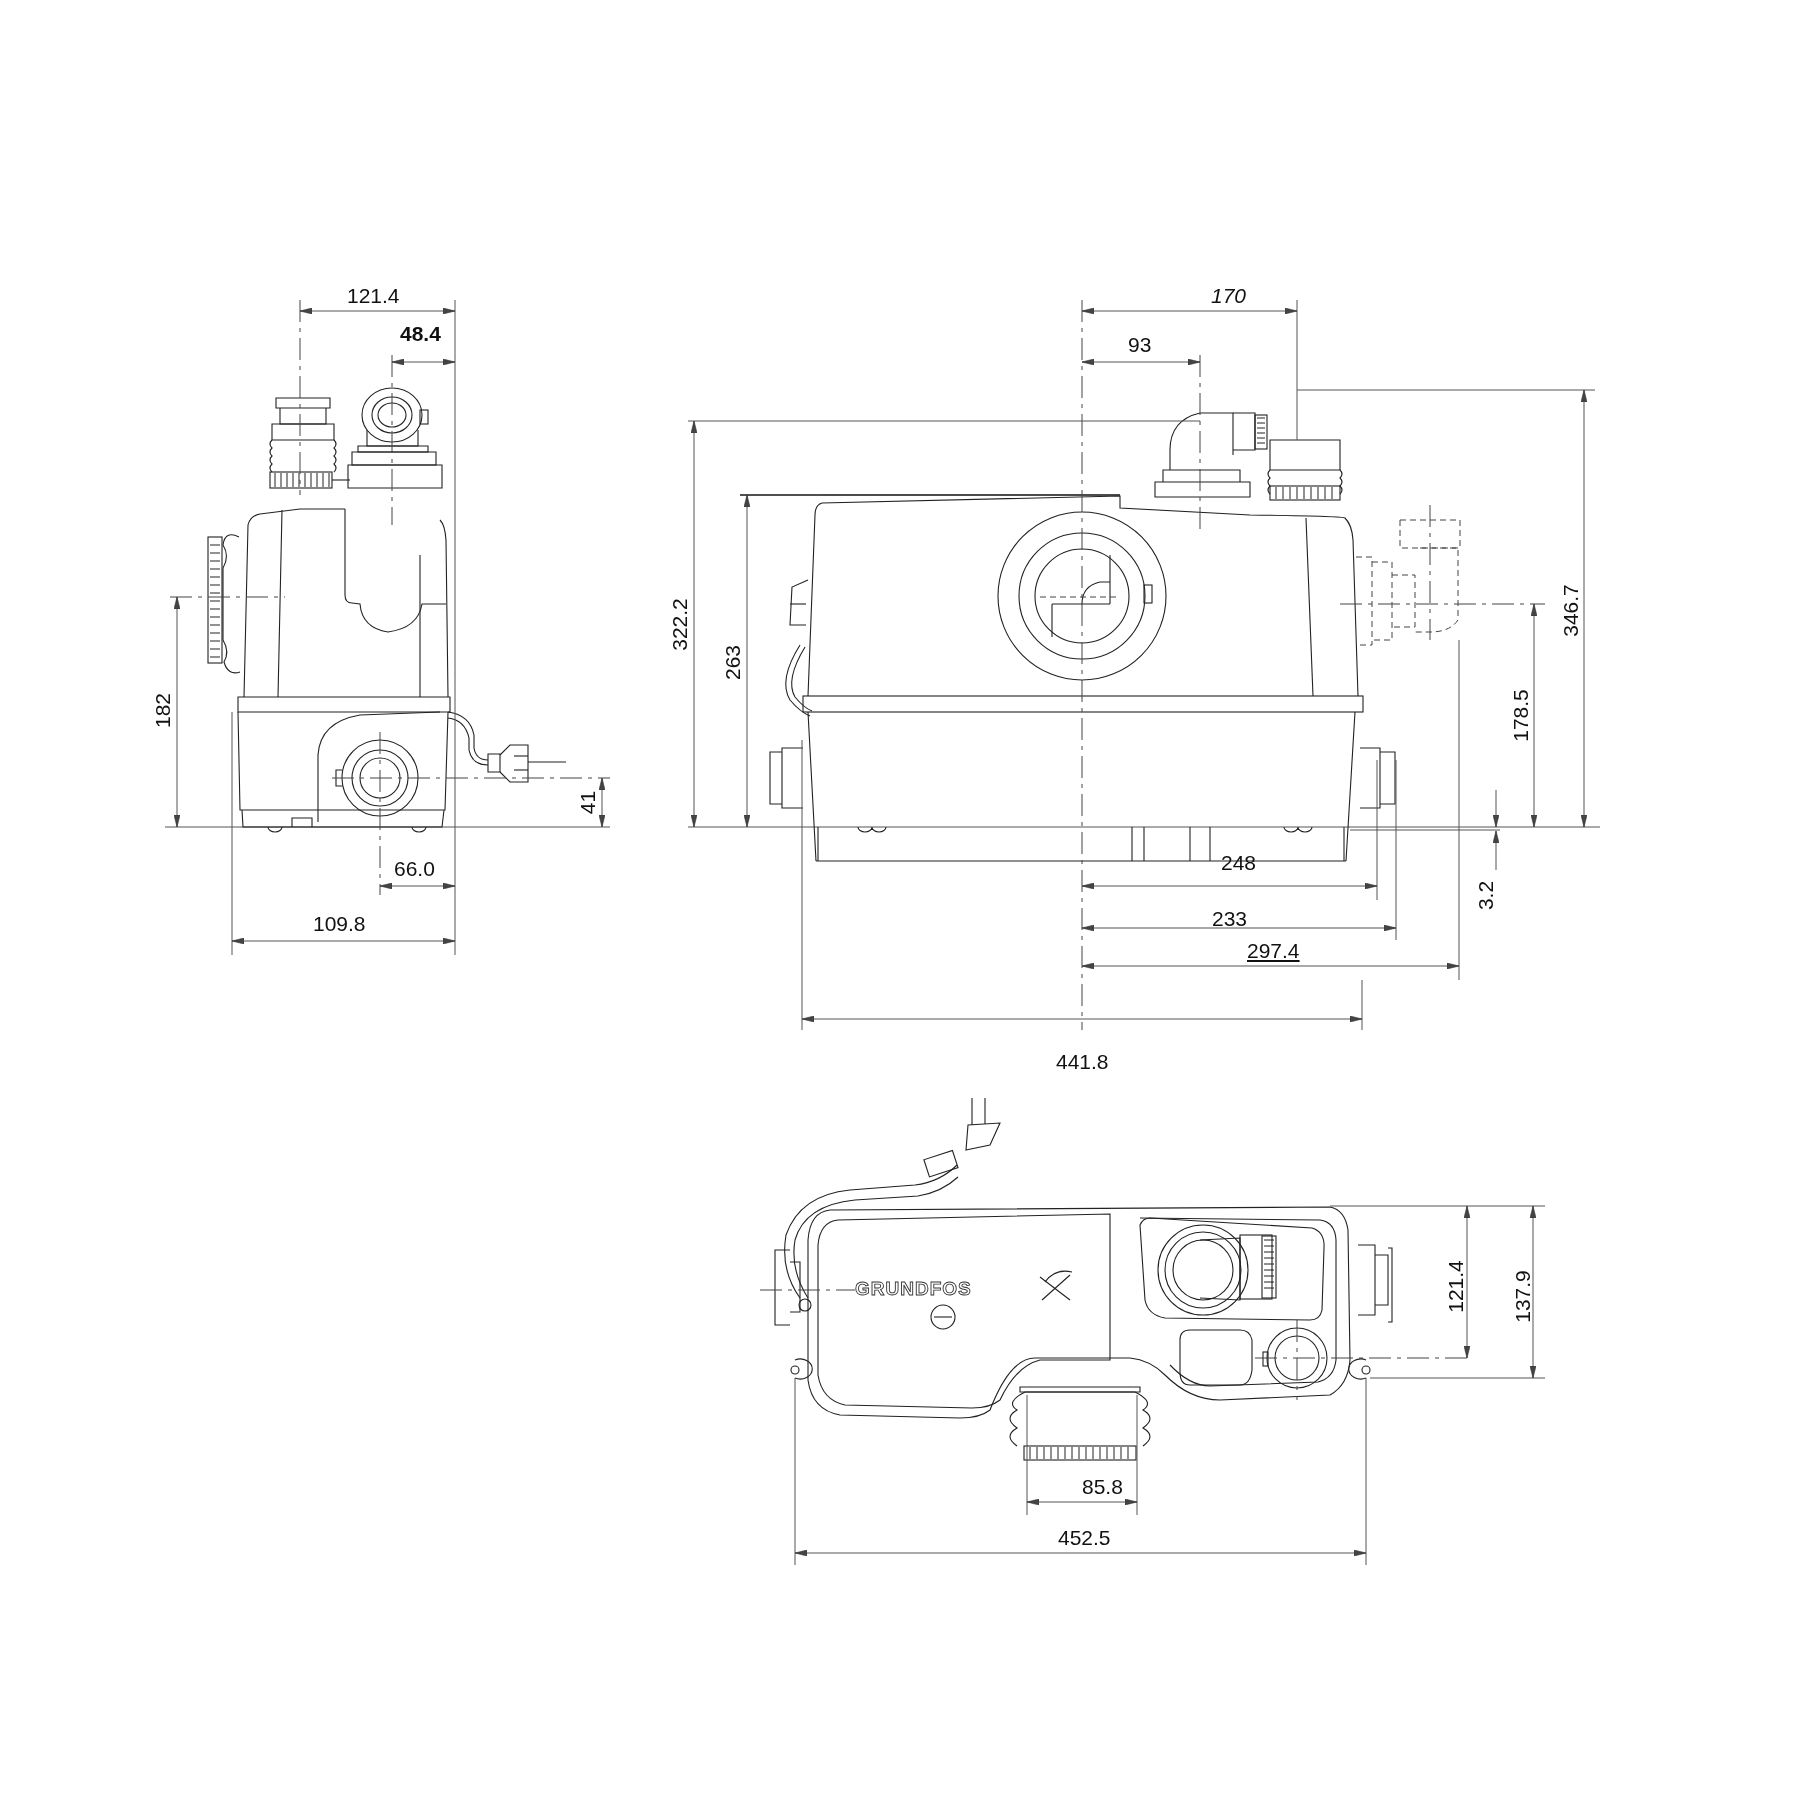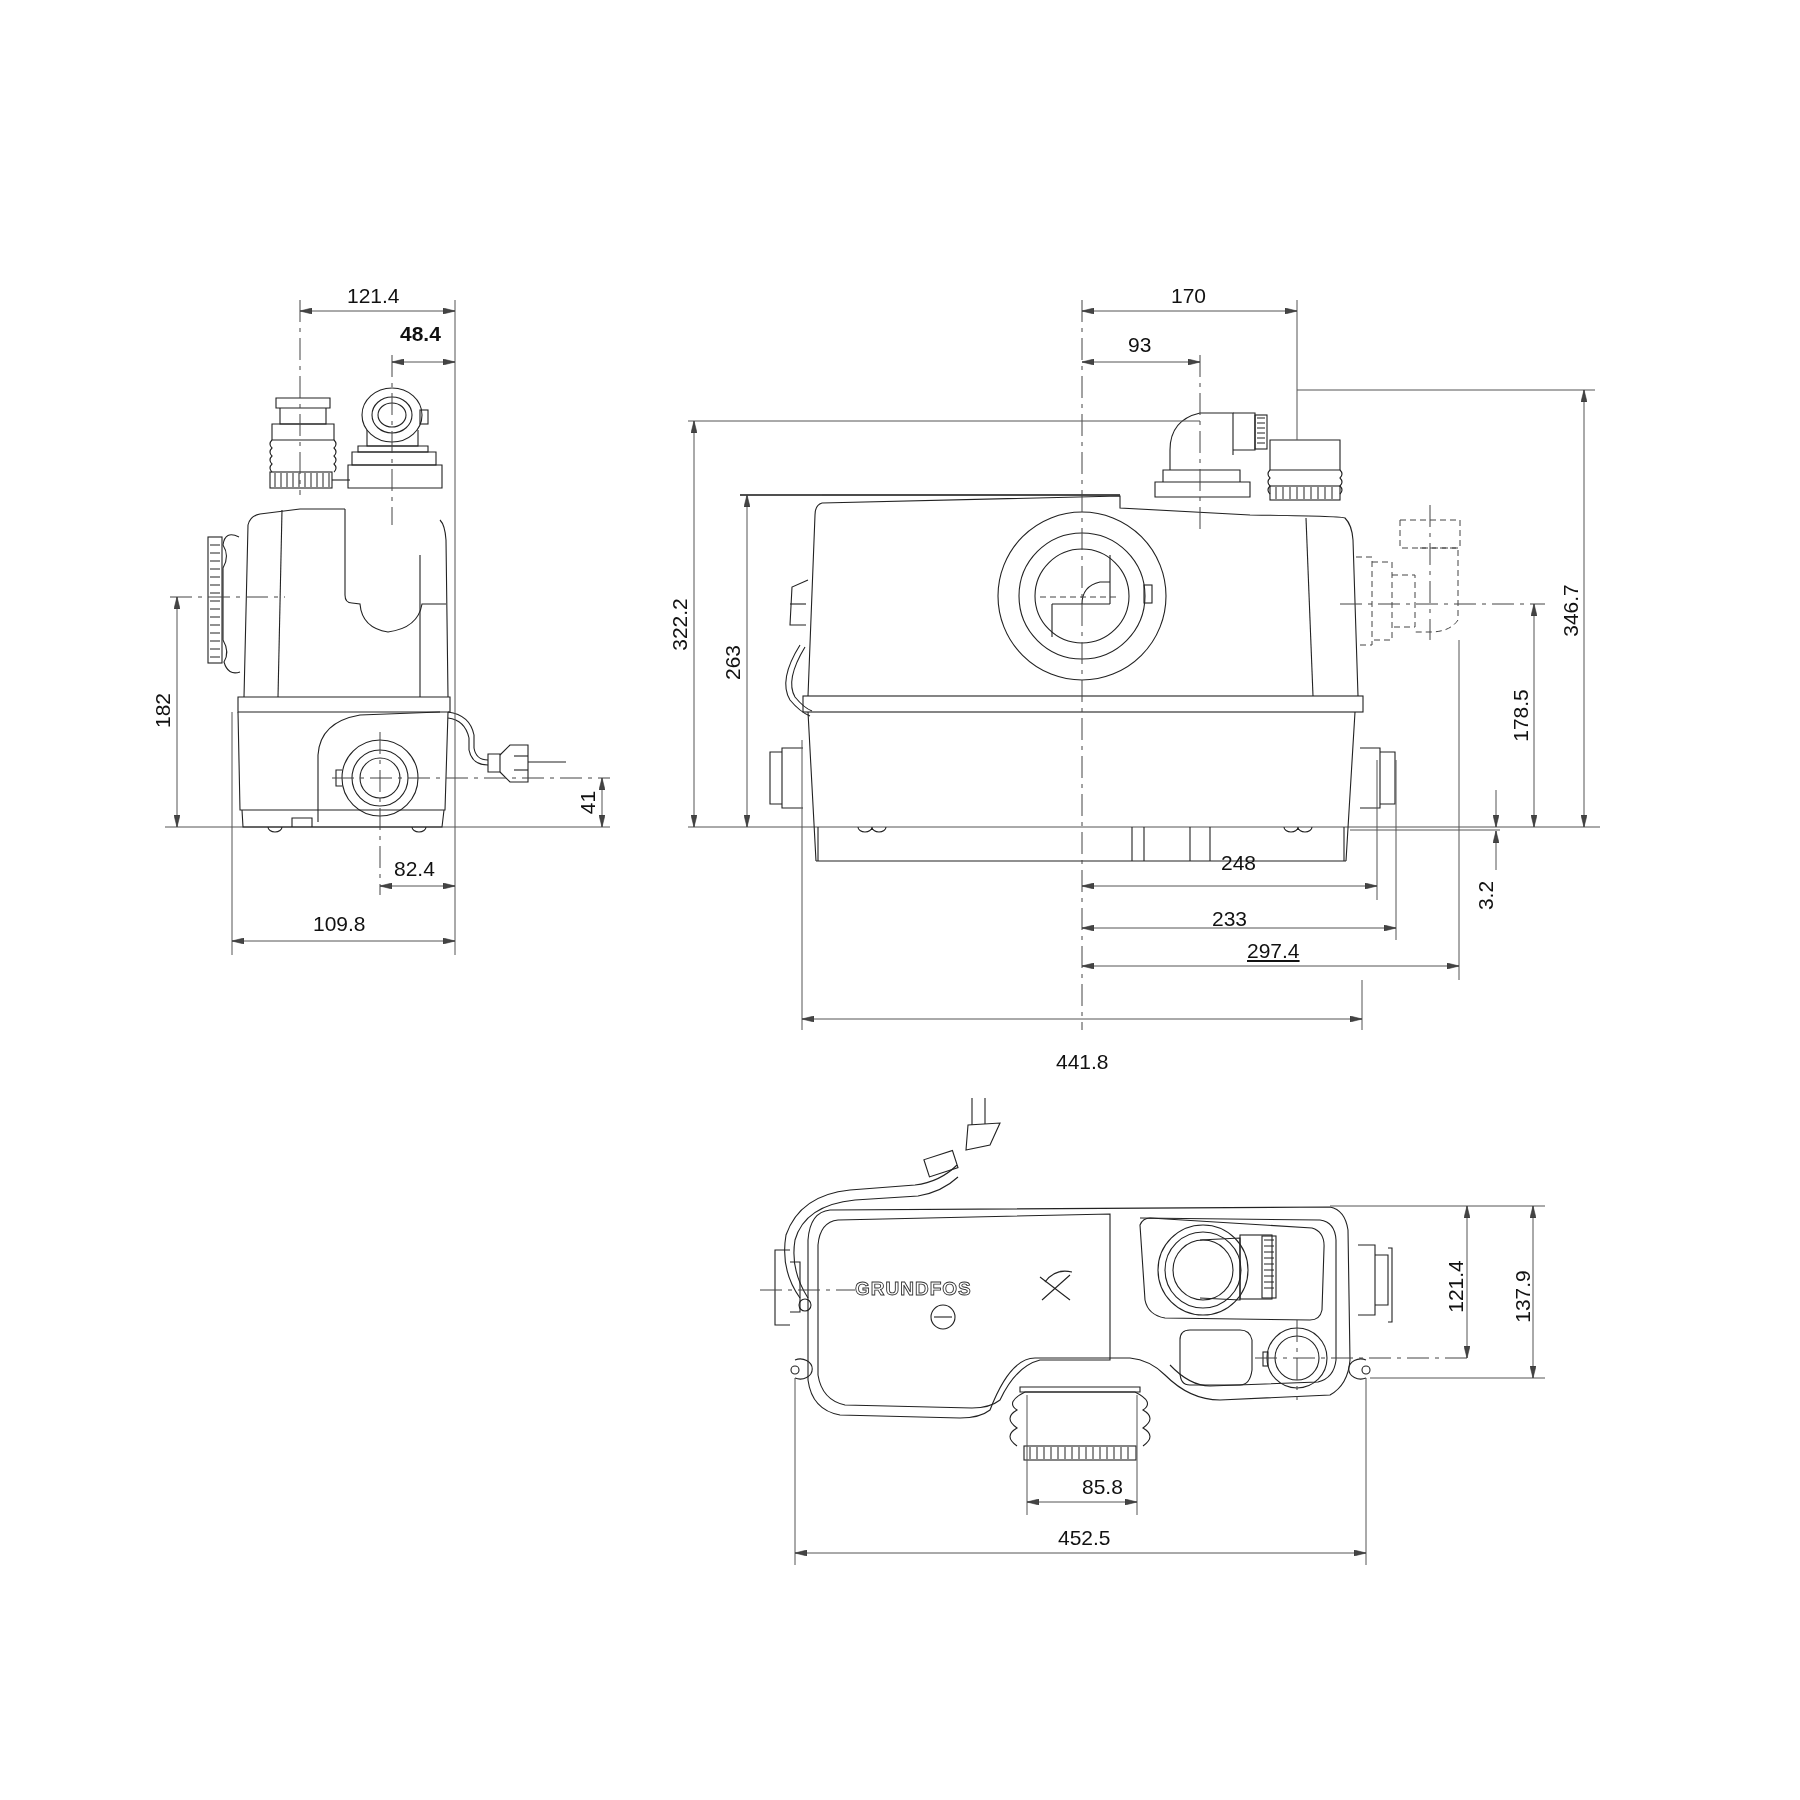--- a/index.html
+++ b/index.html
@@ -315,25 +315,25 @@
     <line class="dim" x1="795" y1="1553" x2="1366" y2="1553" marker-start="url(#ar)" marker-end="url(#ar)"></line>
   </g>
 </svg>
 
 
 
 <div class="dimtxt" style="left:347px;top:285px;">121.4</div>
 <div class="dimtxt" style="left:400px;top:323px;font-weight:bold;">48.4</div>
 <div class="dimtxt vert" style="left:145px;top:700px;">182</div>
 <div class="dimtxt vert" style="left:576px;top:792px;">41</div>
-<div class="dimtxt" style="left:394px;top:858px;">82.4</div>
+<div class="dimtxt" style="left:394px;top:858px;">66.0</div>
 <div class="dimtxt" style="left:313px;top:913px;">109.8</div>
 
 
-<div class="dimtxt" style="left:1171px;top:285px;">170</div>
+<div class="dimtxt" style="left:1211px;top:285px;font-style:italic;">170</div>
 <div class="dimtxt" style="left:1128px;top:334px;">93</div>
 <div class="dimtxt vert" style="left:653px;top:614px;">322.2</div>
 <div class="dimtxt vert" style="left:715px;top:652px;">263</div>
 <div class="dimtxt vert" style="left:1544px;top:600px;">346.7</div>
 <div class="dimtxt vert" style="left:1494px;top:705px;">178.5</div>
 <div class="dimtxt vert" style="left:1471px;top:885px;">3.2</div>
 <div class="dimtxt" style="left:1212px;top:908px;">233</div>
 <div class="dimtxt" style="left:1221px;top:852px;">248</div>
 <div class="dimtxt" style="left:1247px;top:940px;text-decoration:underline;">297.4</div>
 <div class="dimtxt" style="left:1056px;top:1051px;">441.8</div>

